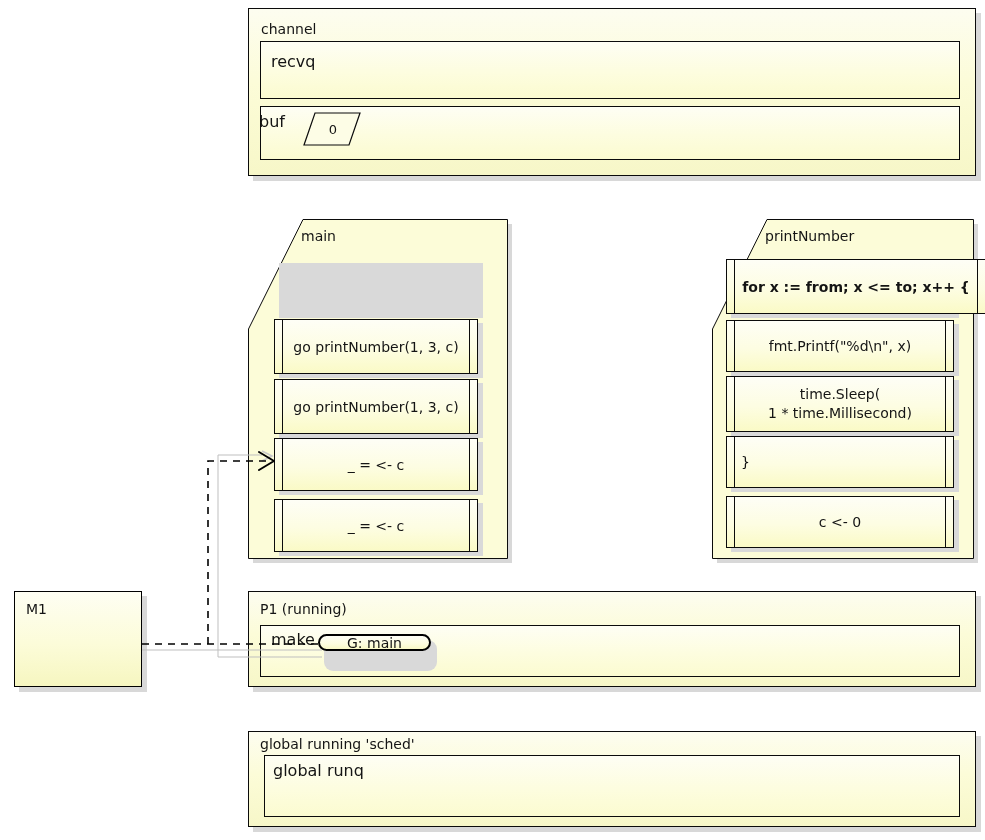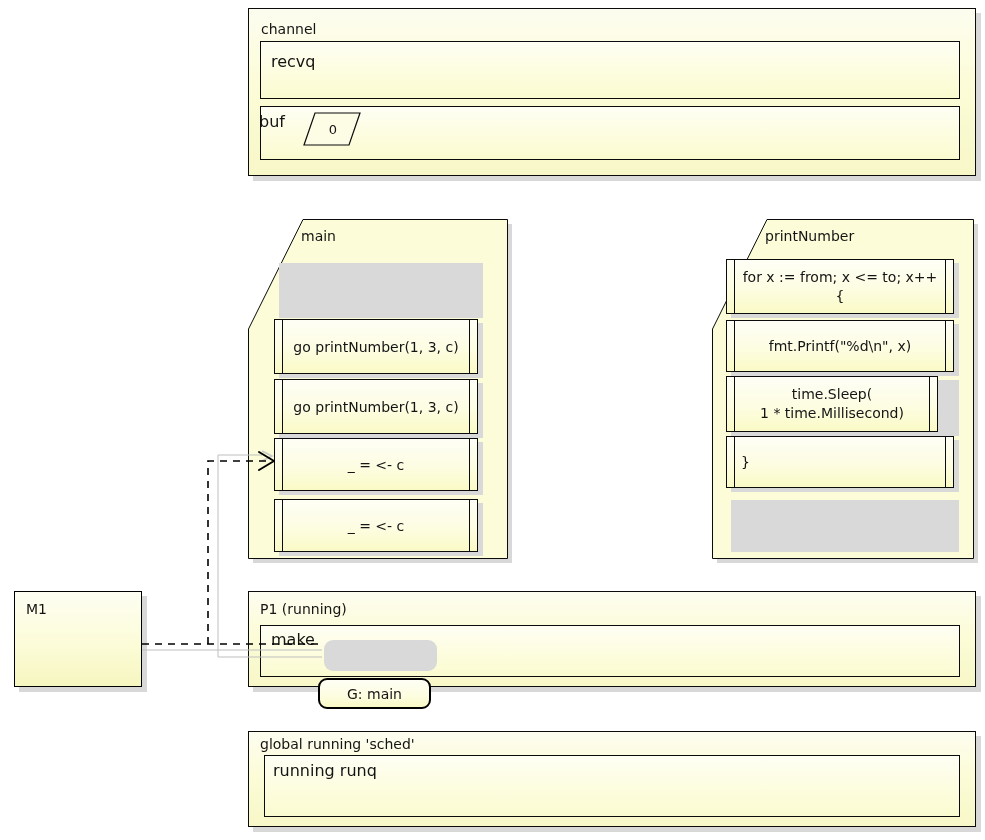--- a/index.html
+++ b/index.html
@@ -191,68 +191,71 @@
     </svg>
   </div>
   <div class="note" style="left:712px;top:219px;width:262px;height:340px;">
     <svg width="262" height="340" viewBox="0 0 262 340">
       <polygon points="0.5,110 55,0.5 261.5,0.5 261.5,339.5 0.5,339.5" fill="#fcfcd8" stroke="#0b0b0b" stroke-width="1"></polygon>
     </svg>
   </div>
   <div class="panel-title" style="left:765px;top:228px;">printNumber</div>
 
   <div class="act-shadow" style="left:731px;top:263px;width:228px;height:55px;"></div>
-  <div class="act" style="left:726px;top:259px;width:228px;height:55px;">
+  <div class="act" style="left:726px;top:259px;width:260px;height:55px;font-weight:bold;">
     <div class="txt">for x := from; x &lt;= to; x++ {</div>
   </div>
 
   <div class="act-shadow" style="left:731px;top:324px;width:228px;height:52px;"></div>
   <div class="act" style="left:726px;top:320px;width:228px;height:52px;">
     <div class="txt">fmt.Printf("%d\n", x)</div>
   </div>
 
   <div class="act-shadow" style="left:731px;top:380px;width:228px;height:56px;"></div>
-  <div class="act" style="left:726px;top:376px;width:212px;height:56px;">
+  <div class="act" style="left:726px;top:376px;width:228px;height:56px;">
     <div class="txt">
       <span>time.Sleep(</span><br>
       <span>1 * time.Millisecond)</span>
     </div>
   </div>
 
   <div class="act-shadow" style="left:731px;top:440px;width:228px;height:52px;"></div>
   <div class="act" style="left:726px;top:436px;width:228px;height:52px;">
     <div class="txt" style="text-align:left;">}</div>
   </div>
 
   <div class="act-shadow" style="left:731px;top:500px;width:228px;height:52px;"></div>
+  <div class="act" style="left:726px;top:496px;width:228px;height:52px;">
+    <div class="txt">c &lt;- 0</div>
+  </div>
 
   <div class="shadow" style="left:19px;top:596px;width:128px;height:96px;"></div>
   <div class="plainbox" style="left:14px;top:591px;width:128px;height:96px;"></div>
   <div class="panel-title" style="left:26px;top:601px;">M1</div>
 
   <div class="shadow" style="left:253px;top:596px;width:728px;height:96px;"></div>
   <div class="panel" style="left:248px;top:591px;width:728px;height:96px;"></div>
   <div class="panel-title" style="left:260px;top:601px;">P1 (running)</div>
 
   <div class="shadow" style="left:264px;top:629px;width:700px;height:52px;"></div>
   <div class="inner" style="left:260px;top:625px;width:700px;height:52px;"></div>
   <div class="inner-label" style="left:271px;top:630px;">make</div>
 
   <div class="pill-shadow" style="left:324px;top:640px;width:113px;height:31px;"></div>
-  <div class="pill" style="left:318px;top:634px;width:113px;height:31px;margin-top:44px;">
+  <div class="pill" style="left:318px;top:634px;width:113px;height:17px;">
     <span>G: main</span>
   </div>
 
   <div class="shadow" style="left:253px;top:736px;width:728px;height:96px;"></div>
   <div class="panel" style="left:248px;top:731px;width:728px;height:96px;"></div>
   <div class="panel-title" style="left:260px;top:736px;">global running 'sched'</div>
 
   <div class="shadow" style="left:268px;top:759px;width:696px;height:62px;"></div>
   <div class="inner" style="left:264px;top:755px;width:696px;height:62px;"></div>
-  <div class="inner-label" style="left:273px;top:761px;">running runq</div>
+  <div class="inner-label" style="left:273px;top:761px;">global runq</div>
 
   <svg class="conn">
 
     <polyline points="142,650 322,650" fill="none" stroke="#bfbfbf" stroke-width="1"></polyline>
     <polyline points="218,455 218,657 322,657" fill="none" stroke="#bfbfbf" stroke-width="1"></polyline>
     <polyline points="218,455 262,455" fill="none" stroke="#bfbfbf" stroke-width="1"></polyline>
     <path d="M262,451 L272,456 L262,461" fill="none" stroke="#c9c9c9" stroke-width="1.6"></path>
 
     <polyline points="142,644 318,644" fill="none" stroke="#000000" stroke-width="1.6" stroke-dasharray="7,6"></polyline>
 

